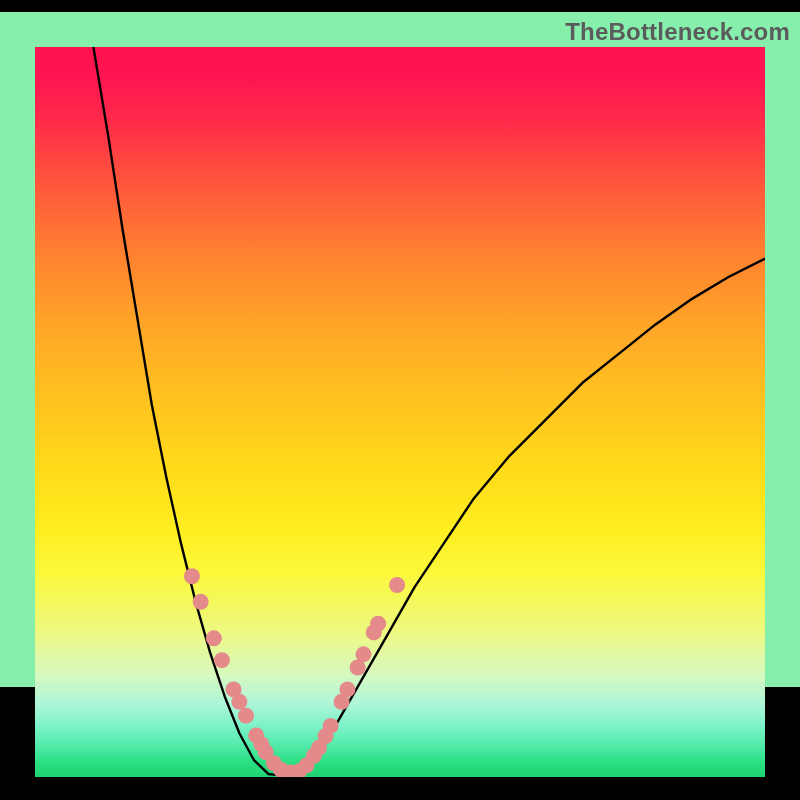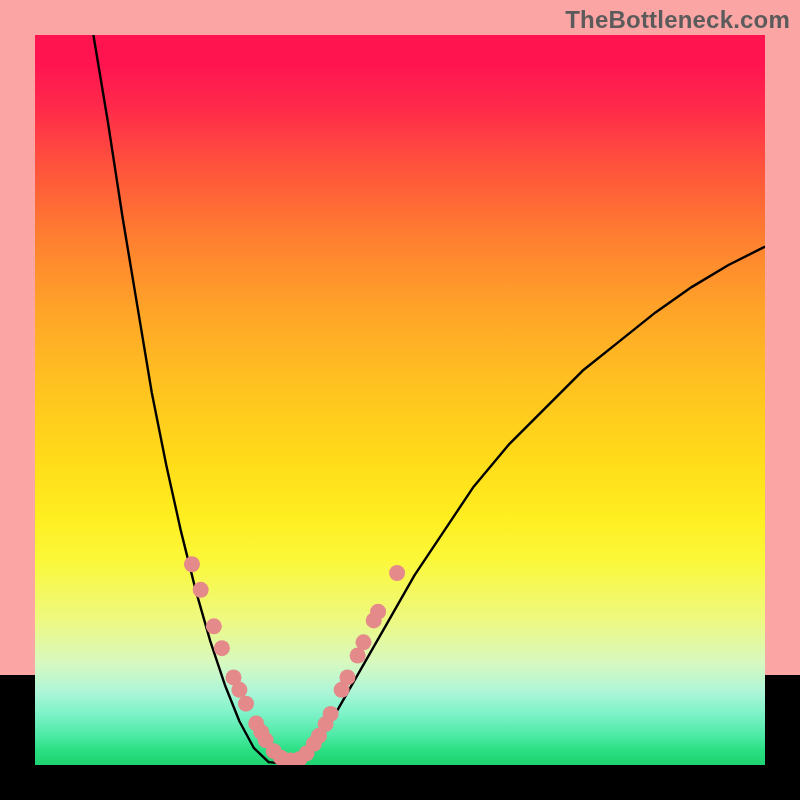--- a/index.html
+++ b/index.html
@@ -8,21 +8,22 @@
     width: 800px;
     height: 800px;
     overflow: hidden;
     background: #000;
     font-family: Arial, Helvetica, sans-serif;
   }
   .frame {
     position: relative;
     width: 800px;
     height: 675px;
-    background: #fca5a5;
+    background: #86efac;
+    margin-top: 12px;
   }
   .watermark {
     position: absolute;
     top: 6px;
     right: 10px;
     color: #5b5b5b;
     font-size: 24px;
     font-weight: 600;
     letter-spacing: 0.2px;
     z-index: 50;

